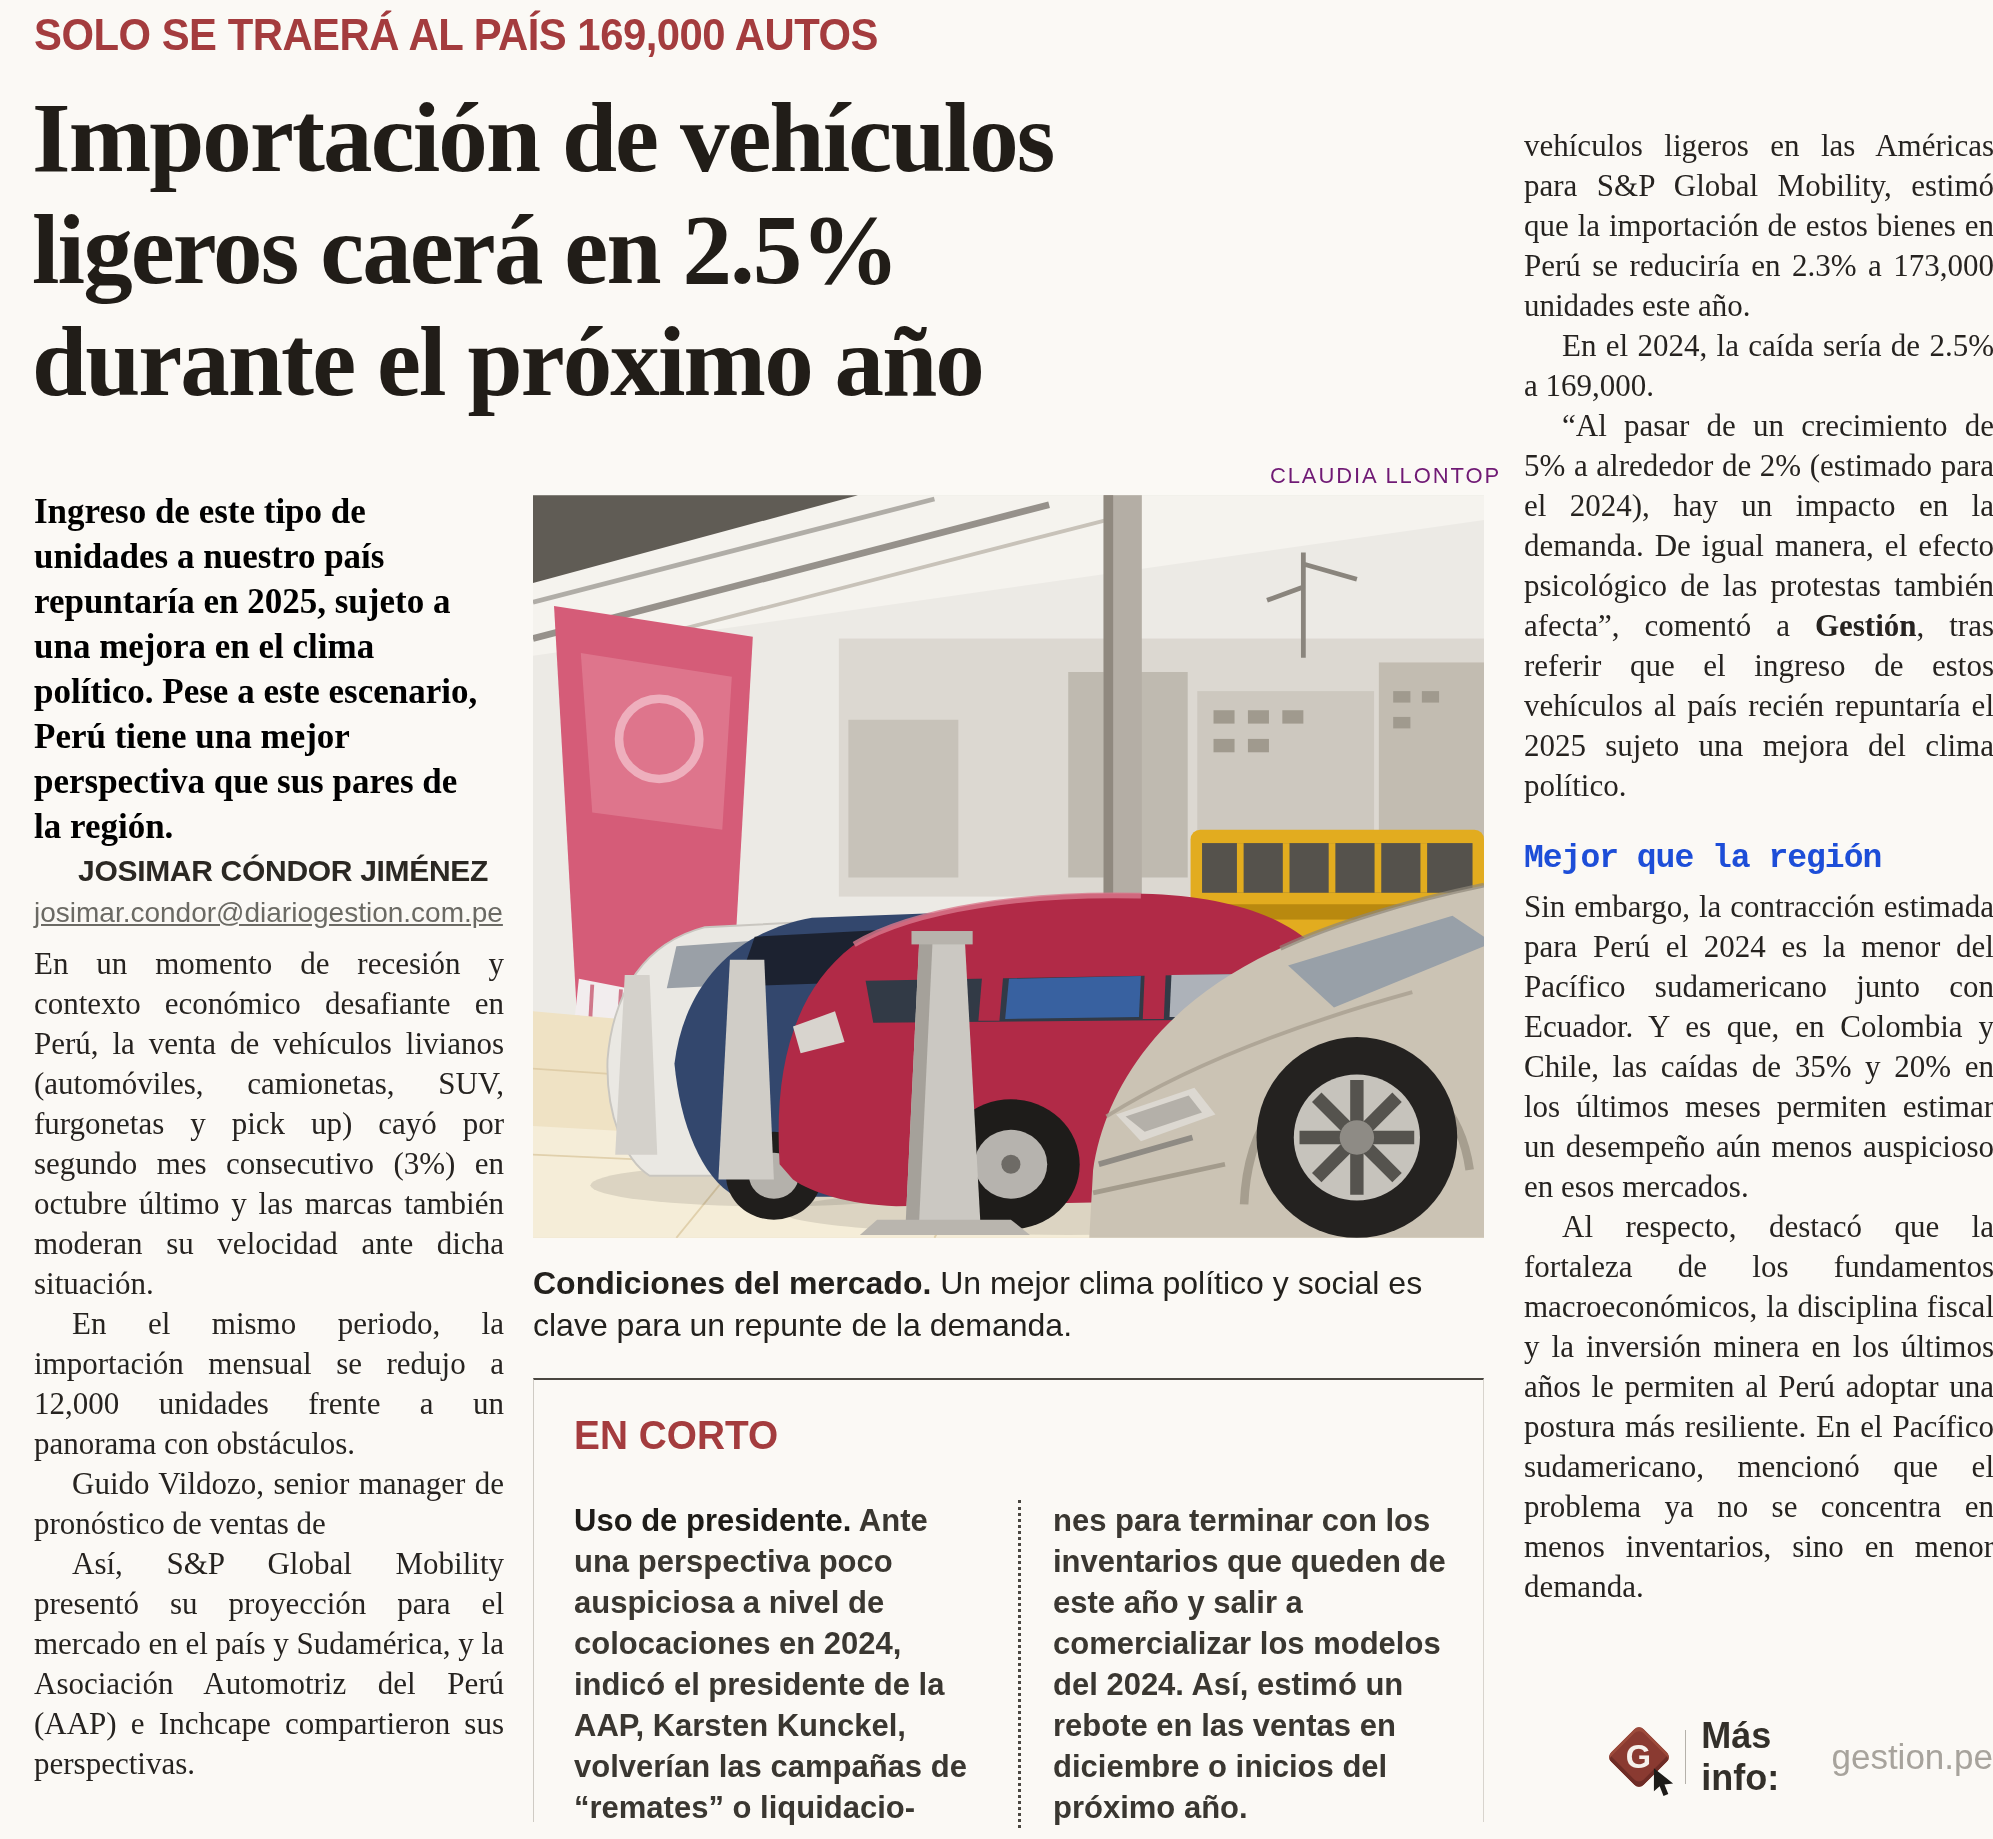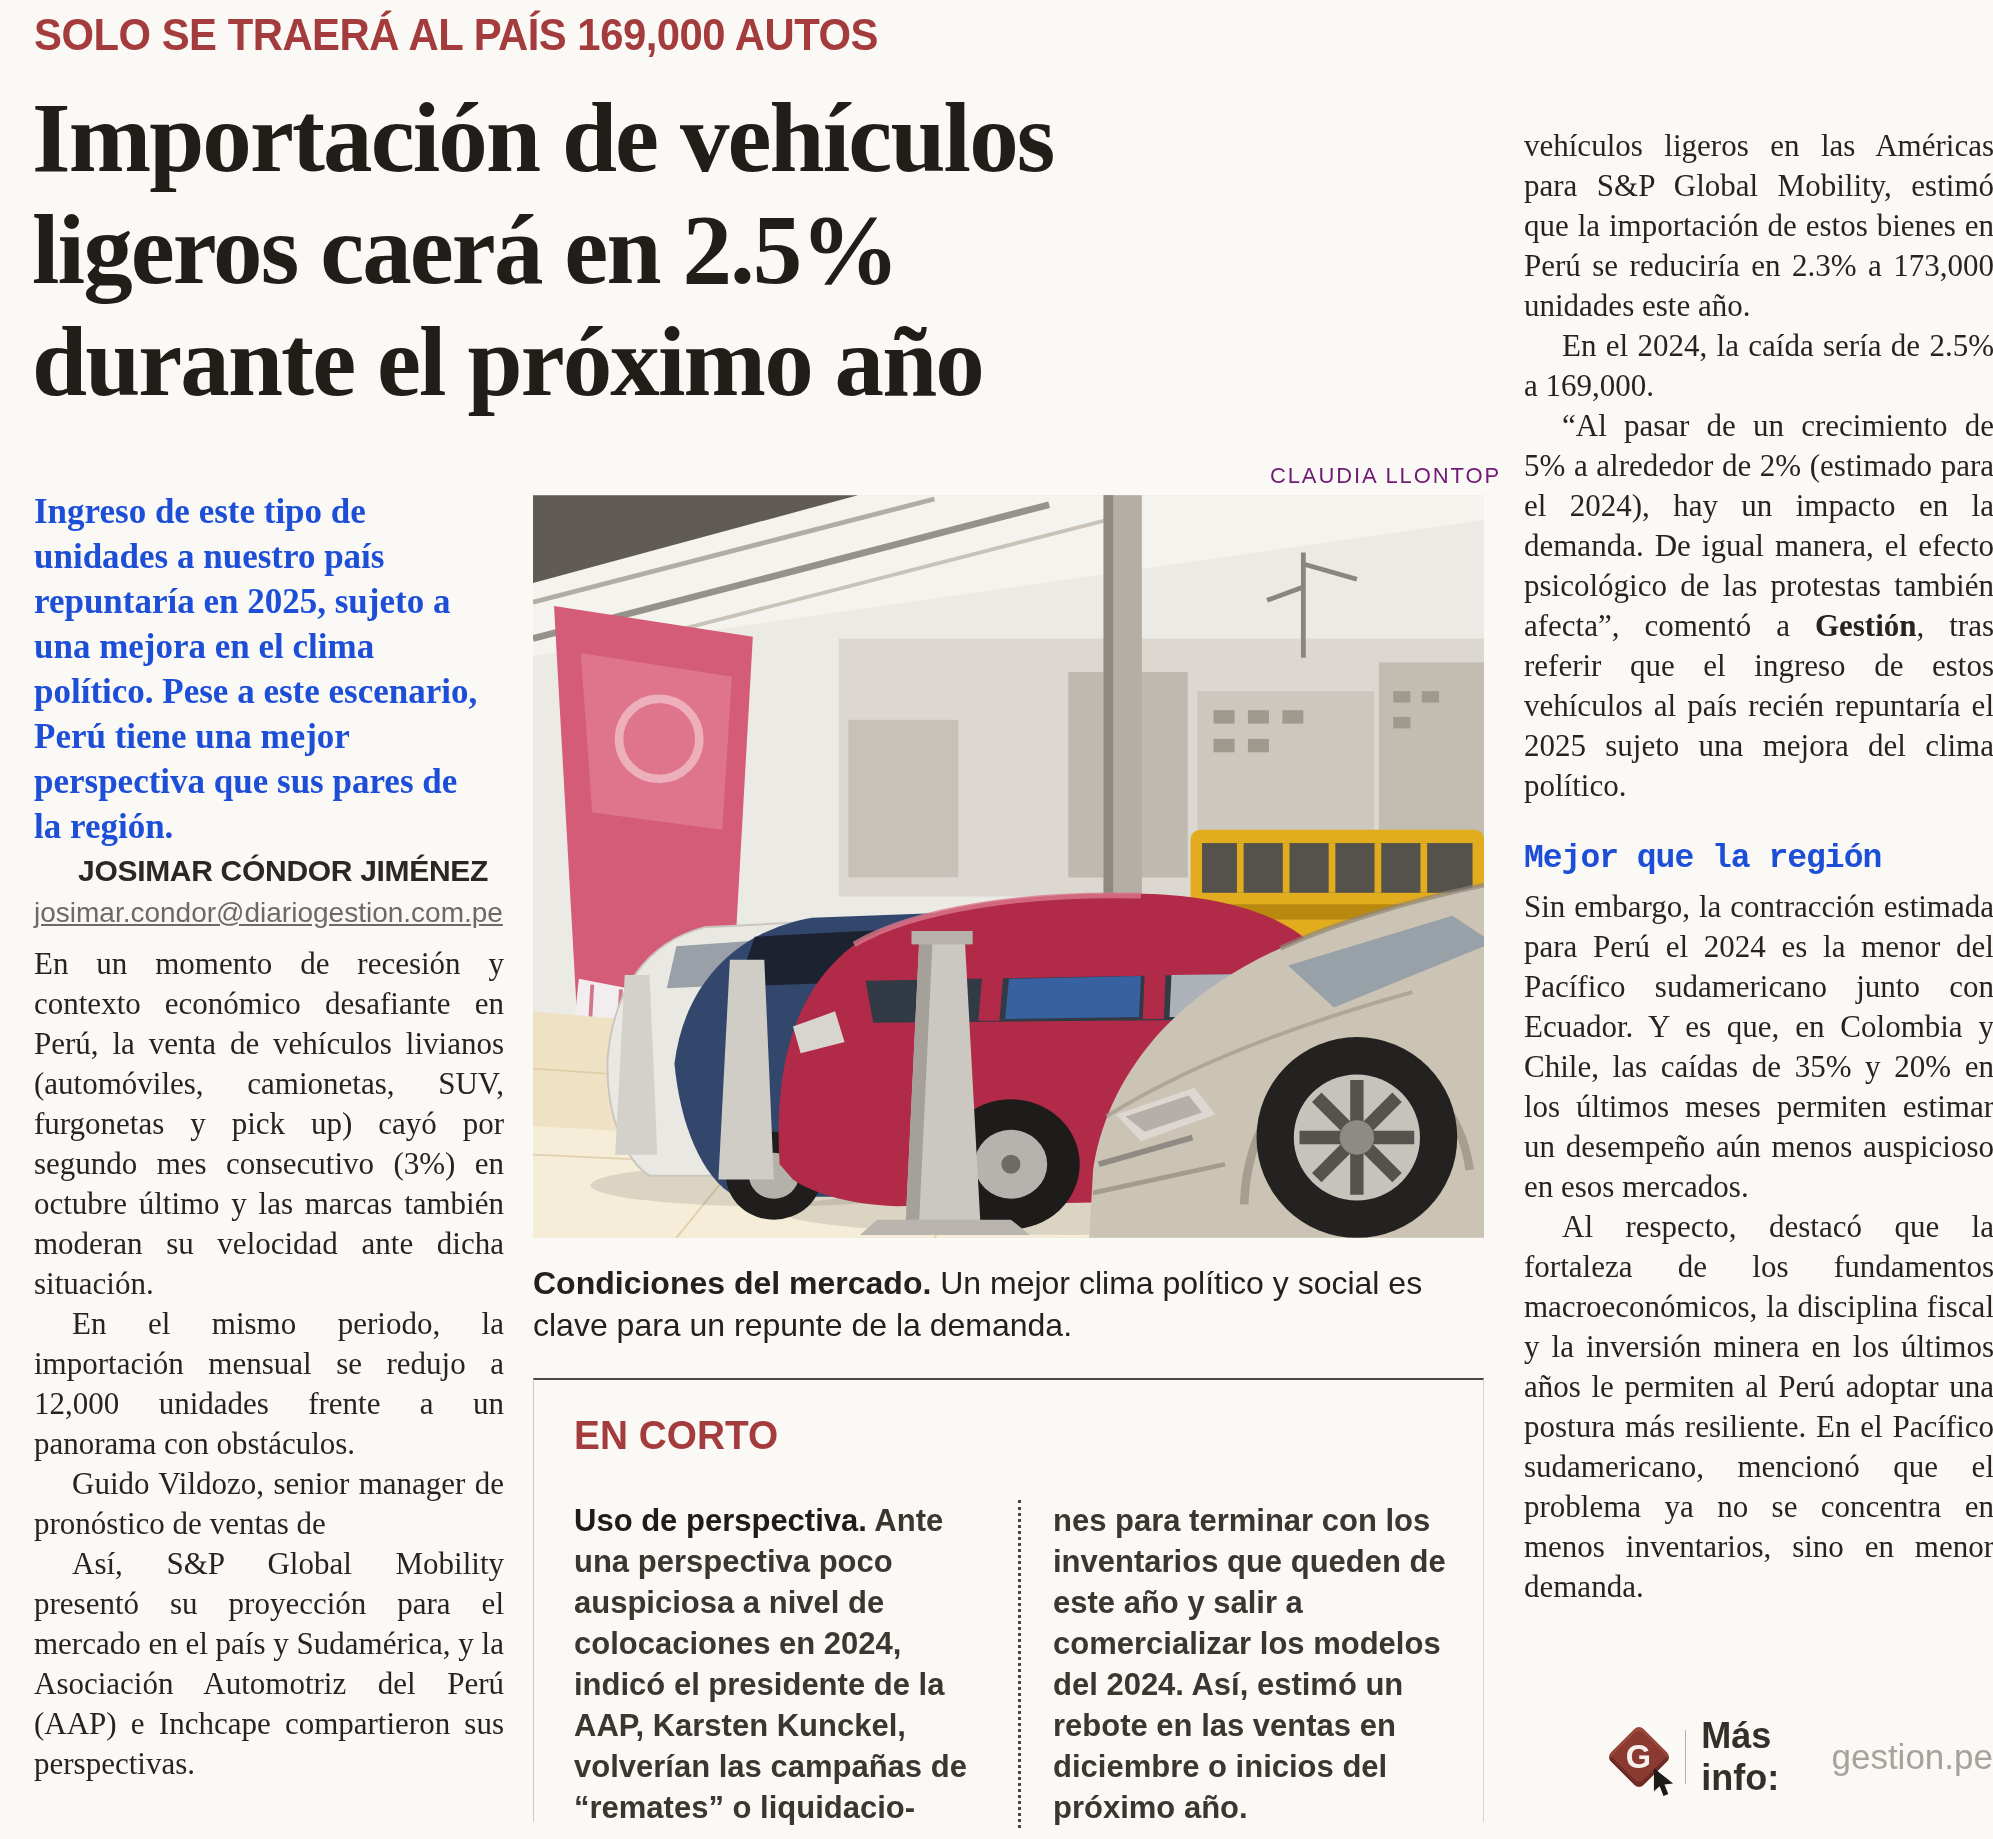--- a/index.html
+++ b/index.html
@@ -9,21 +9,21 @@
   .kicker{position:absolute;left:34px;top:9.6px;white-space:nowrap;
           font-family:"Liberation Sans","DejaVu Sans",sans-serif;font-weight:800;
           font-size:44px;letter-spacing:-0.5px;color:#a43c3e;
           transform:scaleX(0.95);transform-origin:left top;}
 
   .headline{position:absolute;left:32px;top:82px;width:1453px;color:#211d18;
             font-weight:700;font-size:99px;line-height:1.13;letter-spacing:-1.9px;}
   .headline div{display:block;}
 
   .lead{position:absolute;left:34px;top:489px;width:451px;
-        font-weight:700;font-size:35px;line-height:45px;color:#1d4ed8;}
+        font-weight:700;font-size:35px;line-height:45px;color:#000000;}
 
   .byline{position:absolute;left:34px;top:854px;
           font-family:"Liberation Sans","DejaVu Sans",sans-serif;
           font-weight:700;font-size:30px;color:#2b2823;letter-spacing:-0.3px;margin-left:44px;}
   .email{position:absolute;left:34px;top:897px;
          font-family:"Liberation Sans","DejaVu Sans",sans-serif;
          font-size:28px;color:#6b6a64;text-decoration:underline;}
 
   .colL{position:absolute;left:34px;top:944px;width:470px;}
   .colR{position:absolute;left:1524px;top:126px;width:470px;}
@@ -222,21 +222,21 @@
   </div>
 
   <div class="caption">
     <span class="cap-lead">Condiciones del mercado.</span><span> Un mejor clima político y social es clave para un repunte de la demanda.</span>
   </div>
 
   <div class="encorto">
     <div class="encorto-title">EN CORTO</div>
     <div class="encorto-cols">
       <div class="encorto-col first">
-        <b class="item-lead">Uso de perspectiva.</b><span> Ante una perspectiva poco auspiciosa a nivel de colocaciones en 2024, indicó el presidente de la AAP, Karsten Kunckel, volverían las campañas de “remates” o liquidacio-</span>
+        <b class="item-lead">Uso de presidente.</b><span> Ante una perspectiva poco auspiciosa a nivel de colocaciones en 2024, indicó el presidente de la AAP, Karsten Kunckel, volverían las campañas de “remates” o liquidacio-</span>
       </div>
       <div class="encorto-divider"></div>
       <div class="encorto-col">
         <span>nes para terminar con los inventarios que queden de este año y salir a comercializar los modelos del 2024. Así, estimó un rebote en las ventas en diciembre o inicios del próximo año.</span>
       </div>
     </div>
   </div>
 
   <div class="colR">
     <p class="body">vehículos ligeros en las Américas para S&amp;P Global Mobility, estimó que la importación de estos bienes en Perú se reduciría en 2.3% a 173,000 unidades este año.</p>

